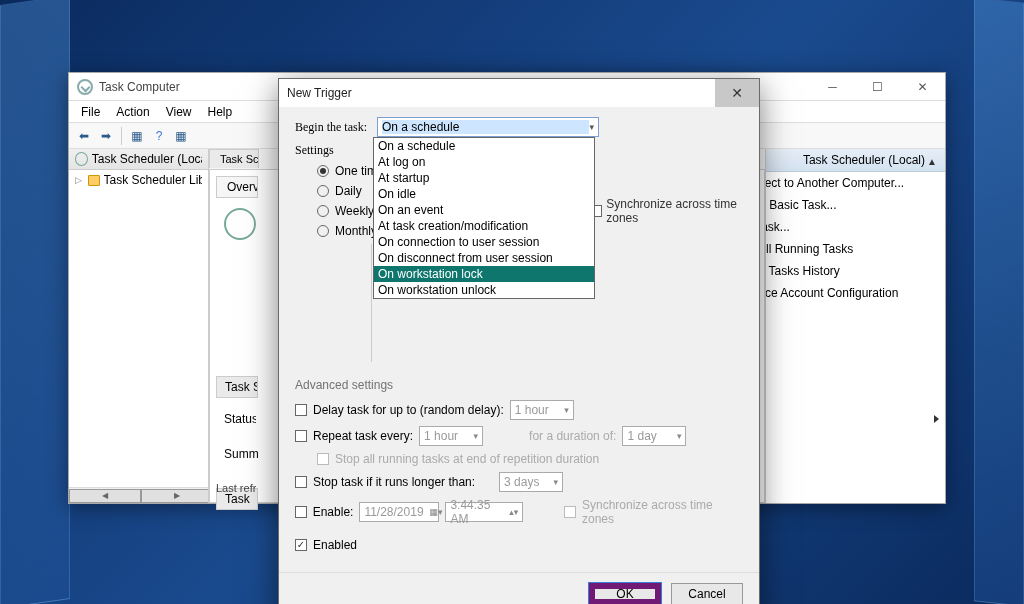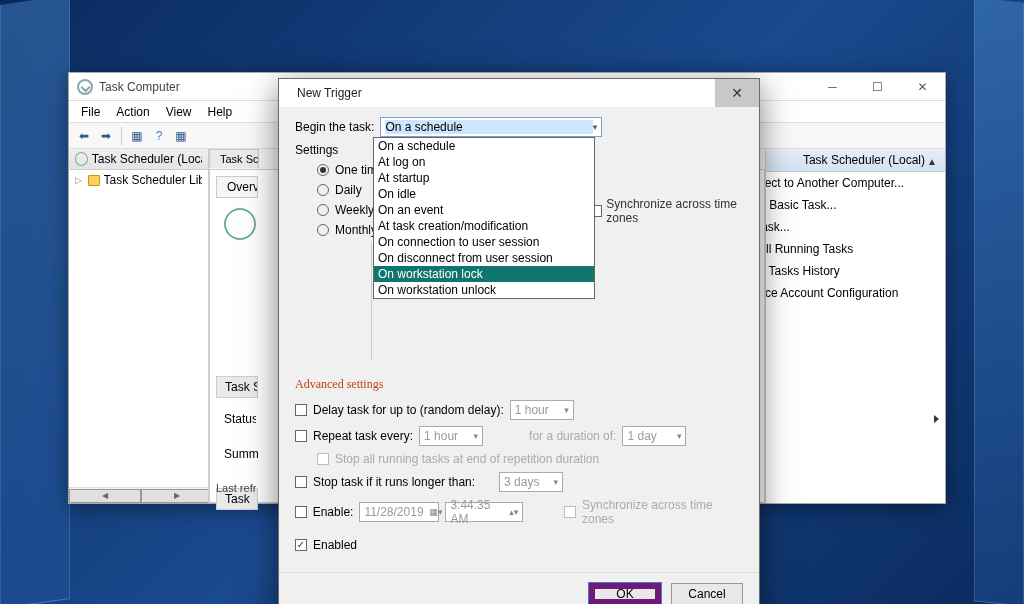--- a/index.html
+++ b/index.html
@@ -45,41 +45,41 @@
 .status-block .row { padding: 4px 8px; margin-top: 10px; }
 .lastref { position: absolute; left: 6px; bottom: 8px; color: #444; font-size: 11px; }
 
 .actions-pane { width: 180px; border-left: 1px solid #ccc; background: #fff; }
 .act-head { background: linear-gradient(#e6eef7,#d4e2f0); padding: 4px 8px; font-weight: 400; border-bottom: 1px solid #bcd; }
 .act-item { padding: 4px 8px 4px 10px; white-space: nowrap; overflow: hidden; text-overflow: ellipsis; cursor: default; }
 .act-arrow { position: absolute; right: 6px; bottom: 80px; width: 0; height: 0; border-top: 4px solid transparent; border-bottom: 4px solid transparent; border-left: 5px solid #333; }
 
 
 .dialog { position: absolute; left: 278px; top: 78px; width: 482px; background: #f0f0f0; border: 1px solid #6a6a6a; box-shadow: 0 8px 30px rgba(0,0,0,0.5); }
-.dlg-title { height: 28px; background: #fff; display: flex; align-items: center; padding: 0 18px; color: #222; }
+.dlg-title { height: 28px; background: #fff; display: flex; align-items: center; padding: 0 8px; color: #222; }
 .dlg-close { position: absolute; right: 0; top: 0; width: 44px; height: 28px; background: #c8c8c8; display: flex; align-items: center; justify-content: center; color: #333; font-size: 14px; }
 .dlg-body { padding: 10px 16px 14px 16px; background: #f0f0f0; }
 .form-row { display: flex; align-items: center; margin-bottom: 6px; gap: 6px; }
-.label-w { min-width: 76px; }
+.label-w { min-width: 76px; font-family: Liberation Serif, serif; }
 .combo { height: 20px; border: 1px solid #7a9fd6; background: #fff; display: flex; align-items: center; padding: 0 4px; flex: 1; position: relative; max-width: 222px; }
 .combo .cv { flex: 1; }
 .combo .dd { color: #555; font-size: 9px; }
 .combo.highlight .cv { background: #cde5ff; }
 
 .radio-group { margin: 6px 0 4px 22px; }
 .radio-row { display: flex; align-items: center; gap: 6px; margin: 6px 0; }
 .radio { width: 12px; height: 12px; border: 1px solid #666; border-radius: 50%; display: flex; align-items: center; justify-content: center; }
 .radio.checked::after { content: ""; width: 6px; height: 6px; background: #333; border-radius: 50%; }
 
 .sync-row { position: absolute; left: 312px; top: 90px; display: flex; align-items: center; gap: 4px; font-size: 11px; color: #333; }
 .chk { width: 12px; height: 12px; border: 1px solid #666; background: #fff; display: inline-flex; align-items: center; justify-content: center; }
 .chk.checked::after { content: "✓"; font-size: 10px; color: #333; line-height: 1; }
 .chk.disabled { border-color: #bbb; }
 
-.fieldset-label { margin: 16px 0 8px 0; color: #c2410c; font-family: Liberation Serif, serif; }
+.fieldset-label { margin: 16px 0 8px 0; color: #737373; }
 .adv-row { display: flex; align-items: center; gap: 6px; margin: 6px 0; }
 .inp { height: 20px; border: 1px solid #aaa; background: #fff; padding: 0 4px; display: inline-flex; align-items: center; color: #888; }
 .inp.small { width: 64px; }
 .inp.med { width: 80px; }
 .inp .dd { margin-left: auto; padding-left: 6px; color: #888; font-size: 9px; }
 .muted { color: #9a9a9a; }
 .disabled-txt { color: #aaa; }
 
 .dlg-buttons { display: flex; justify-content: flex-end; gap: 10px; padding: 10px 16px 14px; border-top: 1px solid #ddd; background: #f0f0f0; }
 .btn { min-width: 72px; height: 22px; background: #e8e8e8; border: 1px solid #999; display: flex; align-items: center; justify-content: center; cursor: default; }

